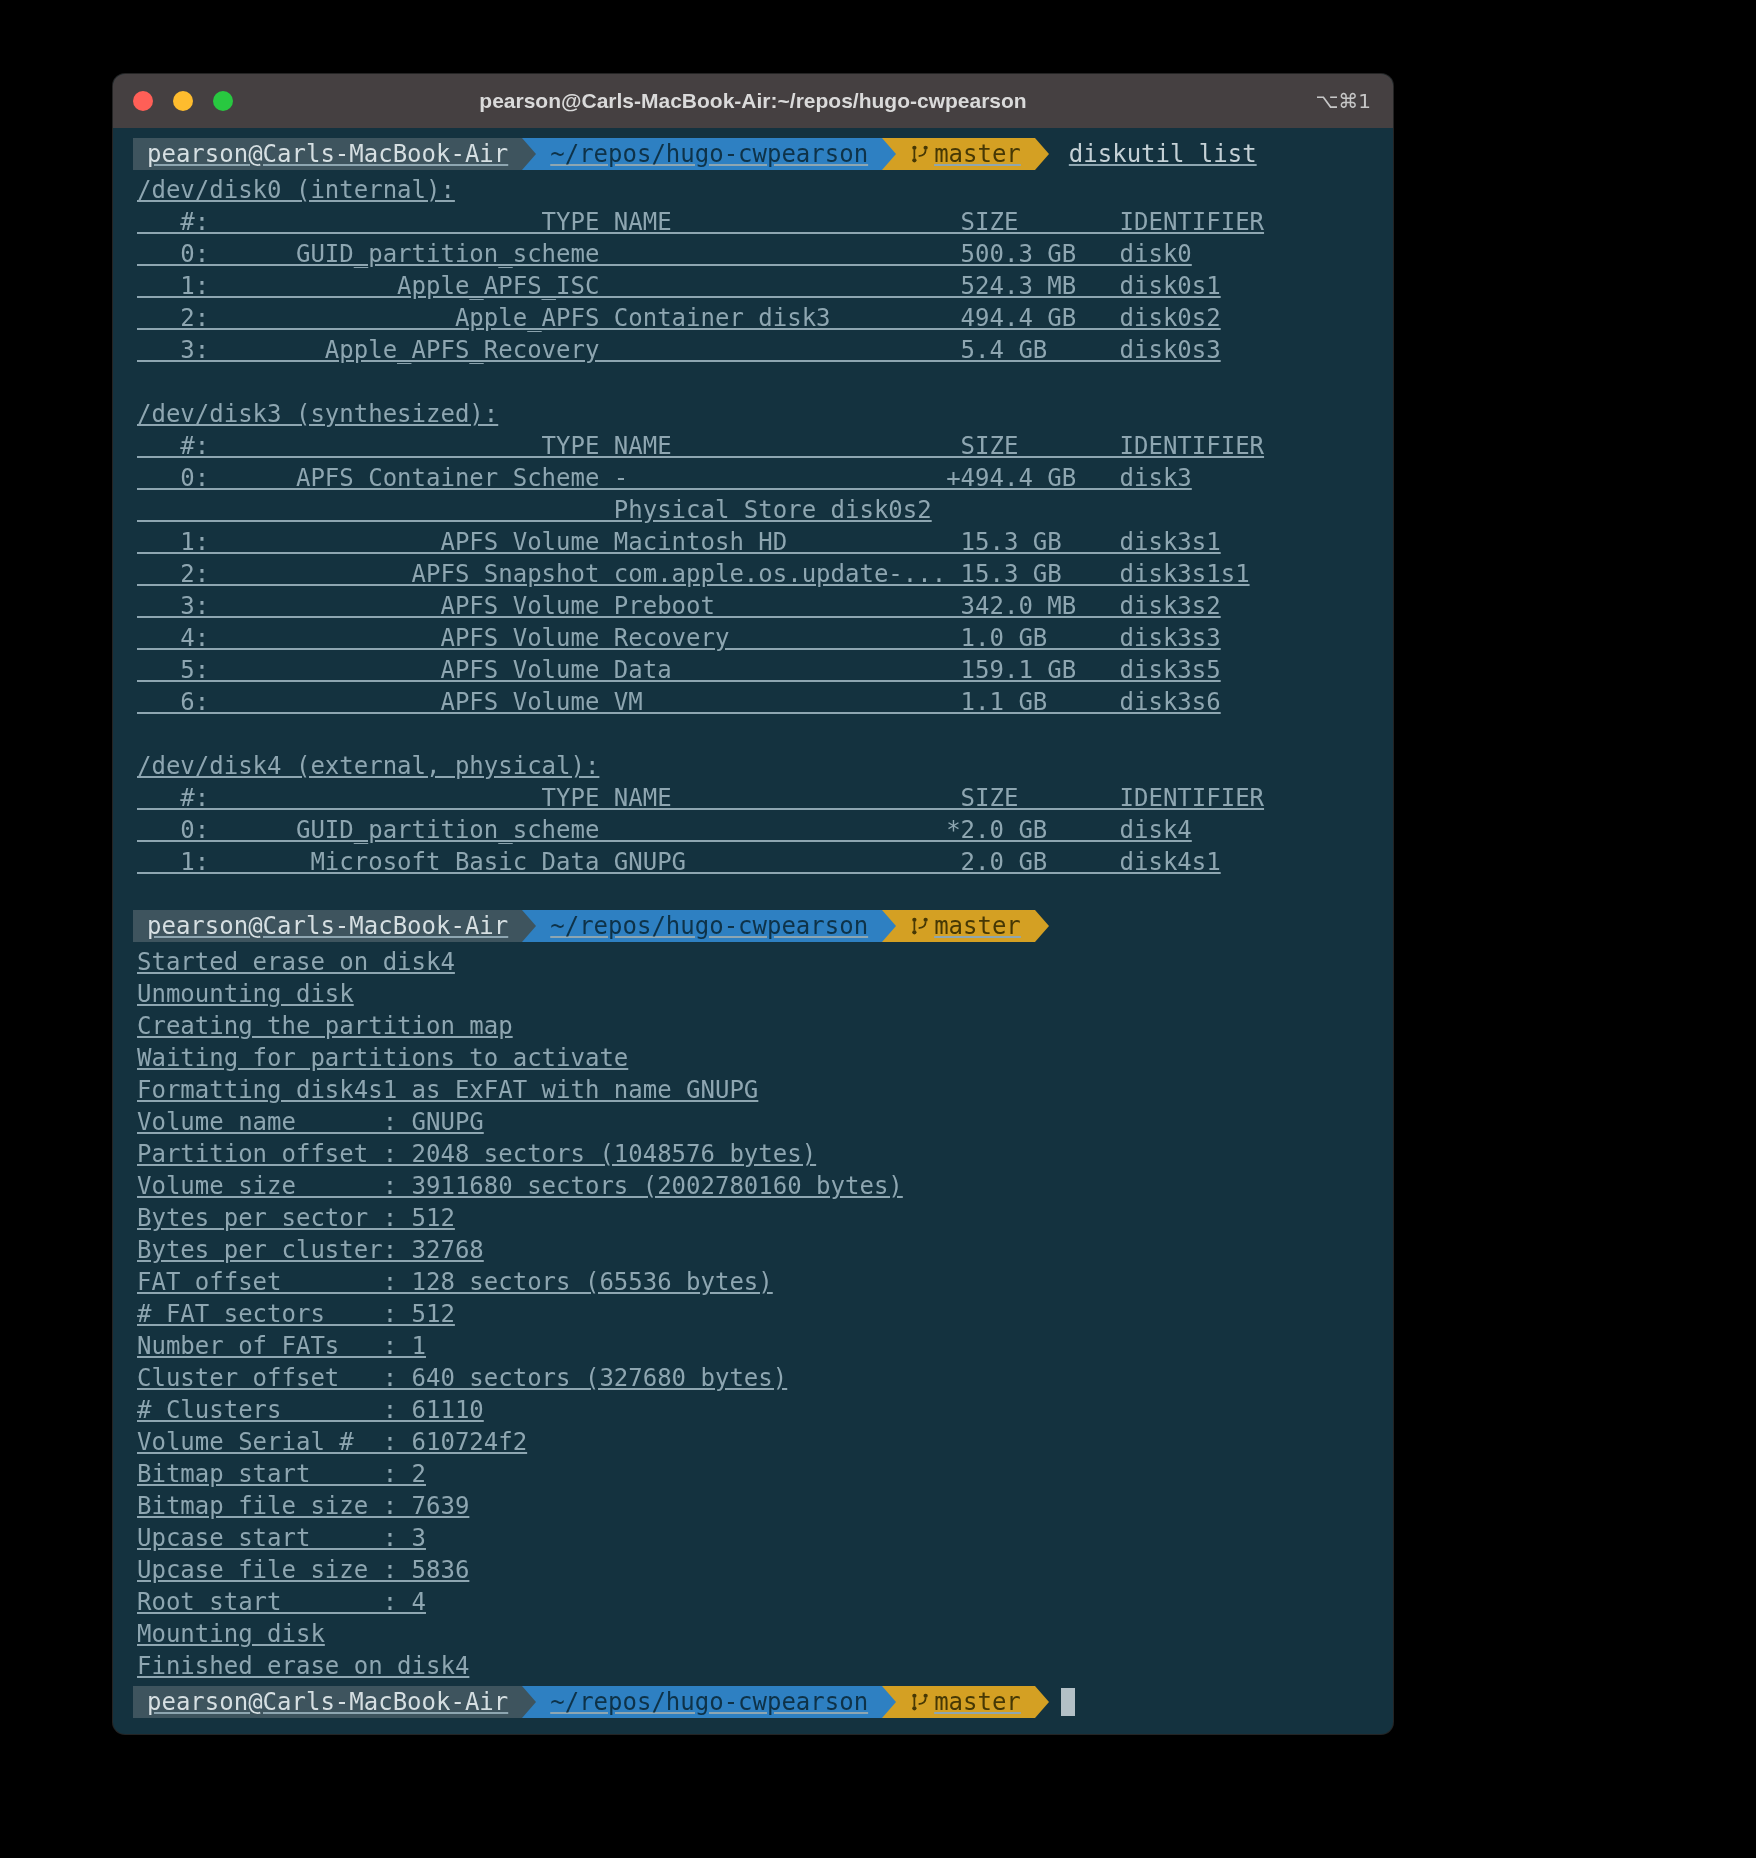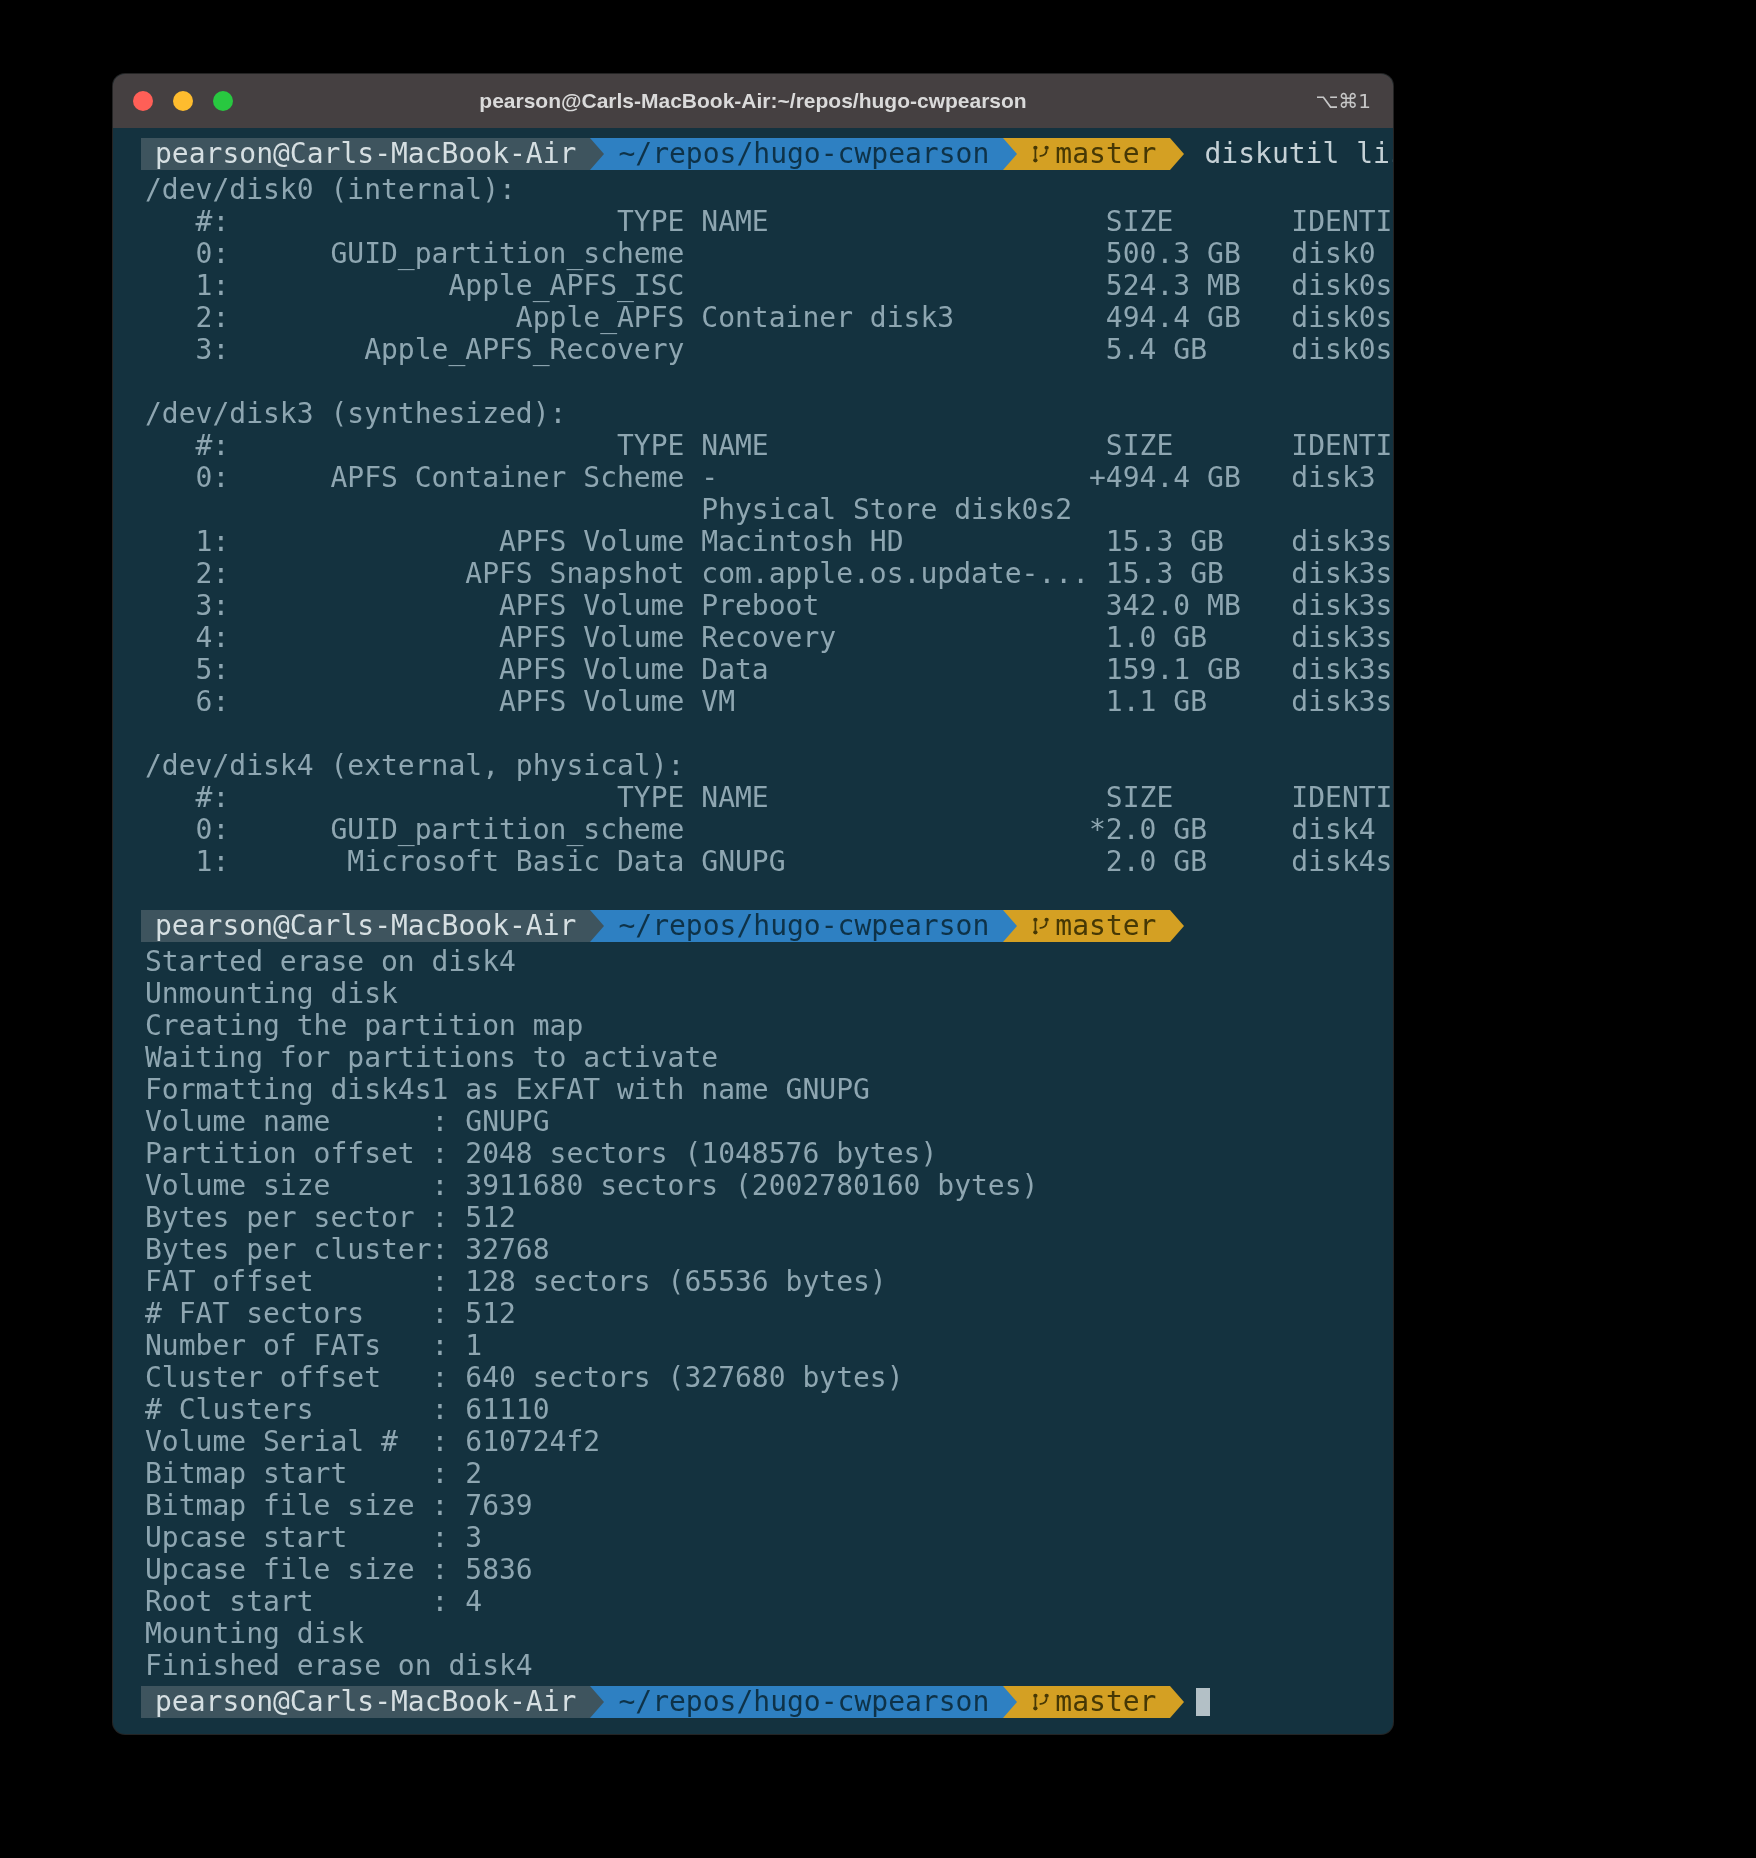--- a/index.html
+++ b/index.html
@@ -25,24 +25,25 @@
     position:absolute;left:0;right:0;text-align:center;
     font:bold 21px "Liberation Sans",sans-serif;
     color:var(--titlebar_text,#dadada);pointer-events:none;z-index:1;
   }
   .shortcut{
     margin-left:auto;padding-right:22px;z-index:2;
     font:20px "DejaVu Sans",sans-serif;color:#c7c7c7;
   }
 
   .terminal{
-    padding:10px 28px;
+    padding:10px 20px;
     font-family:"DejaVu Sans Mono",monospace;
-    font-size:28px;line-height:32px;
+    font-size:24px;line-height:32px;
     color:var(--output_text,#8ea6b1);
+    text-decoration:underline;
   }
   .output{
     margin:4px;font:inherit;white-space:pre;
     color:var(--output_text,#8ea6b1);
   }
   .gap-after{margin-bottom:32px;}
 
   .prompt-line{display:flex;align-items:center;height:32px;}
   .seg{display:inline-flex;align-items:center;height:32px;padding:0 14px;white-space:pre;}
   .seg-user{background:var(--seg_user_bg,#3e545e);color:var(--seg_user_text,#d6dfe2);}

